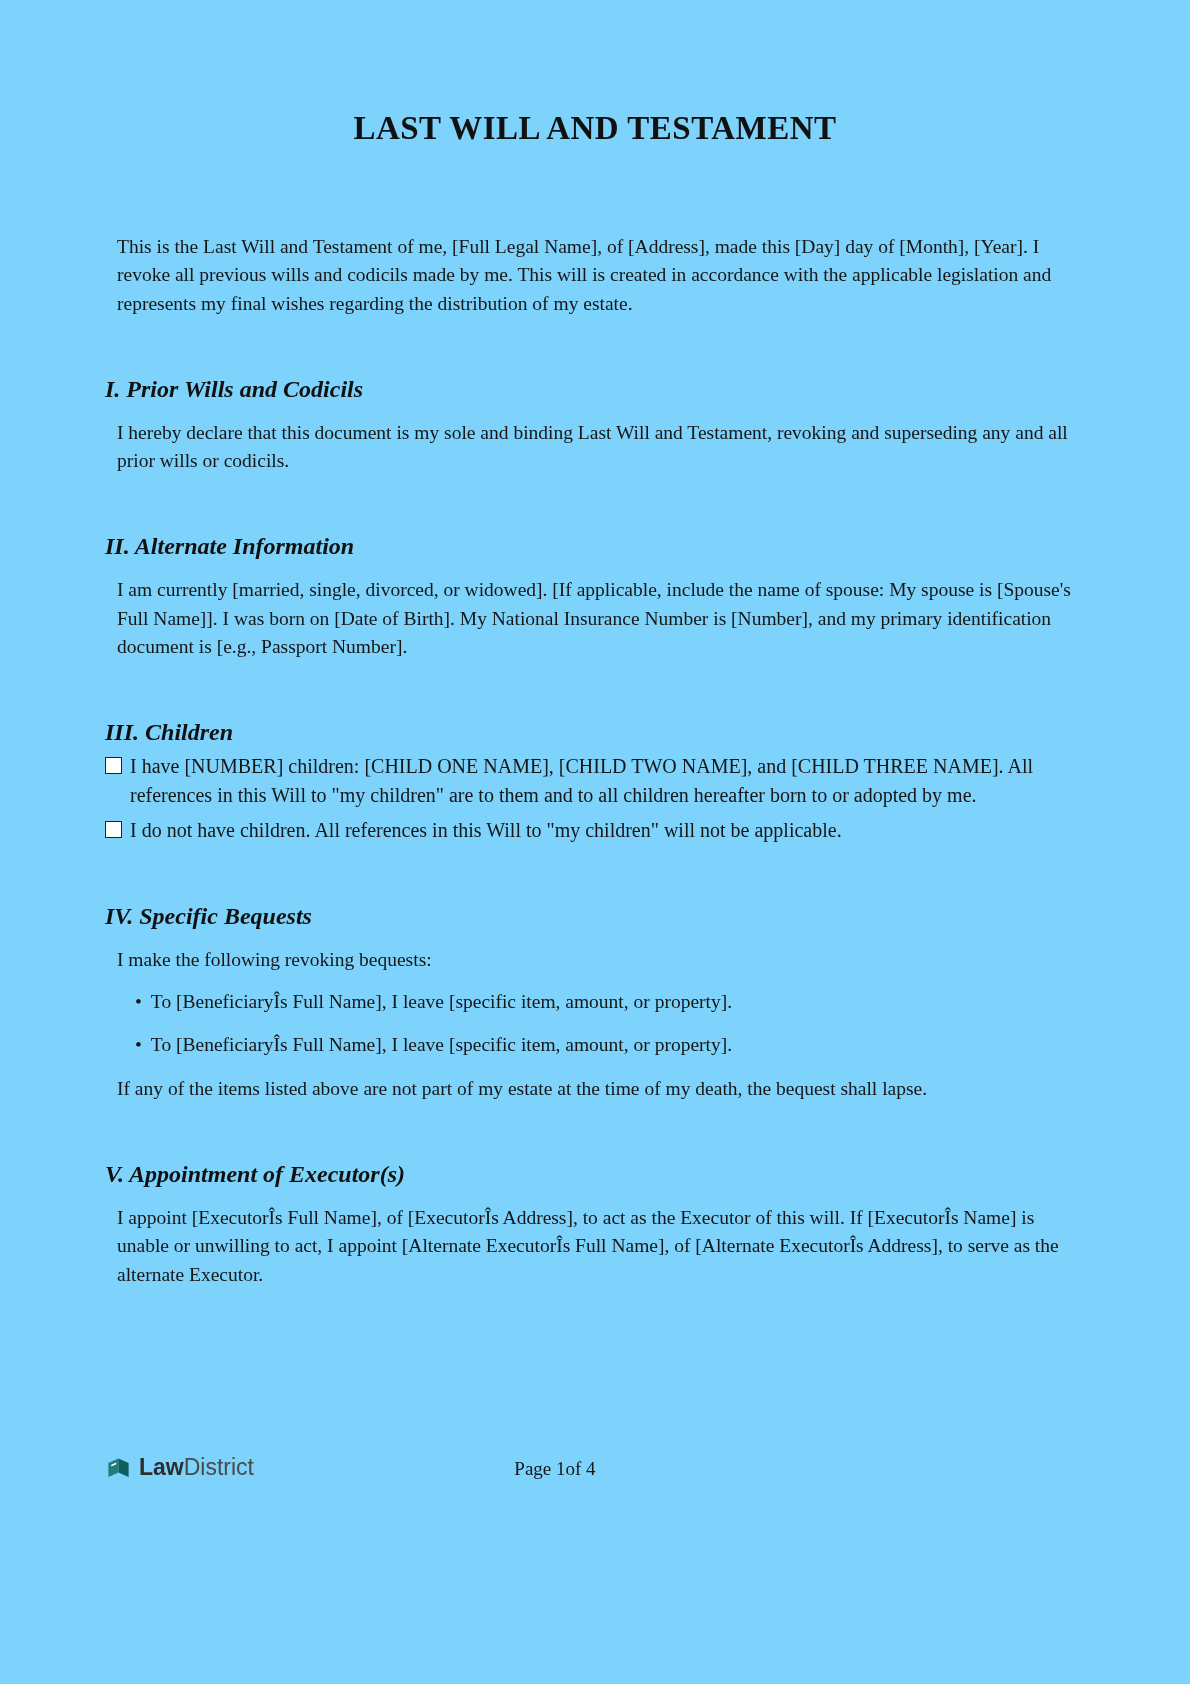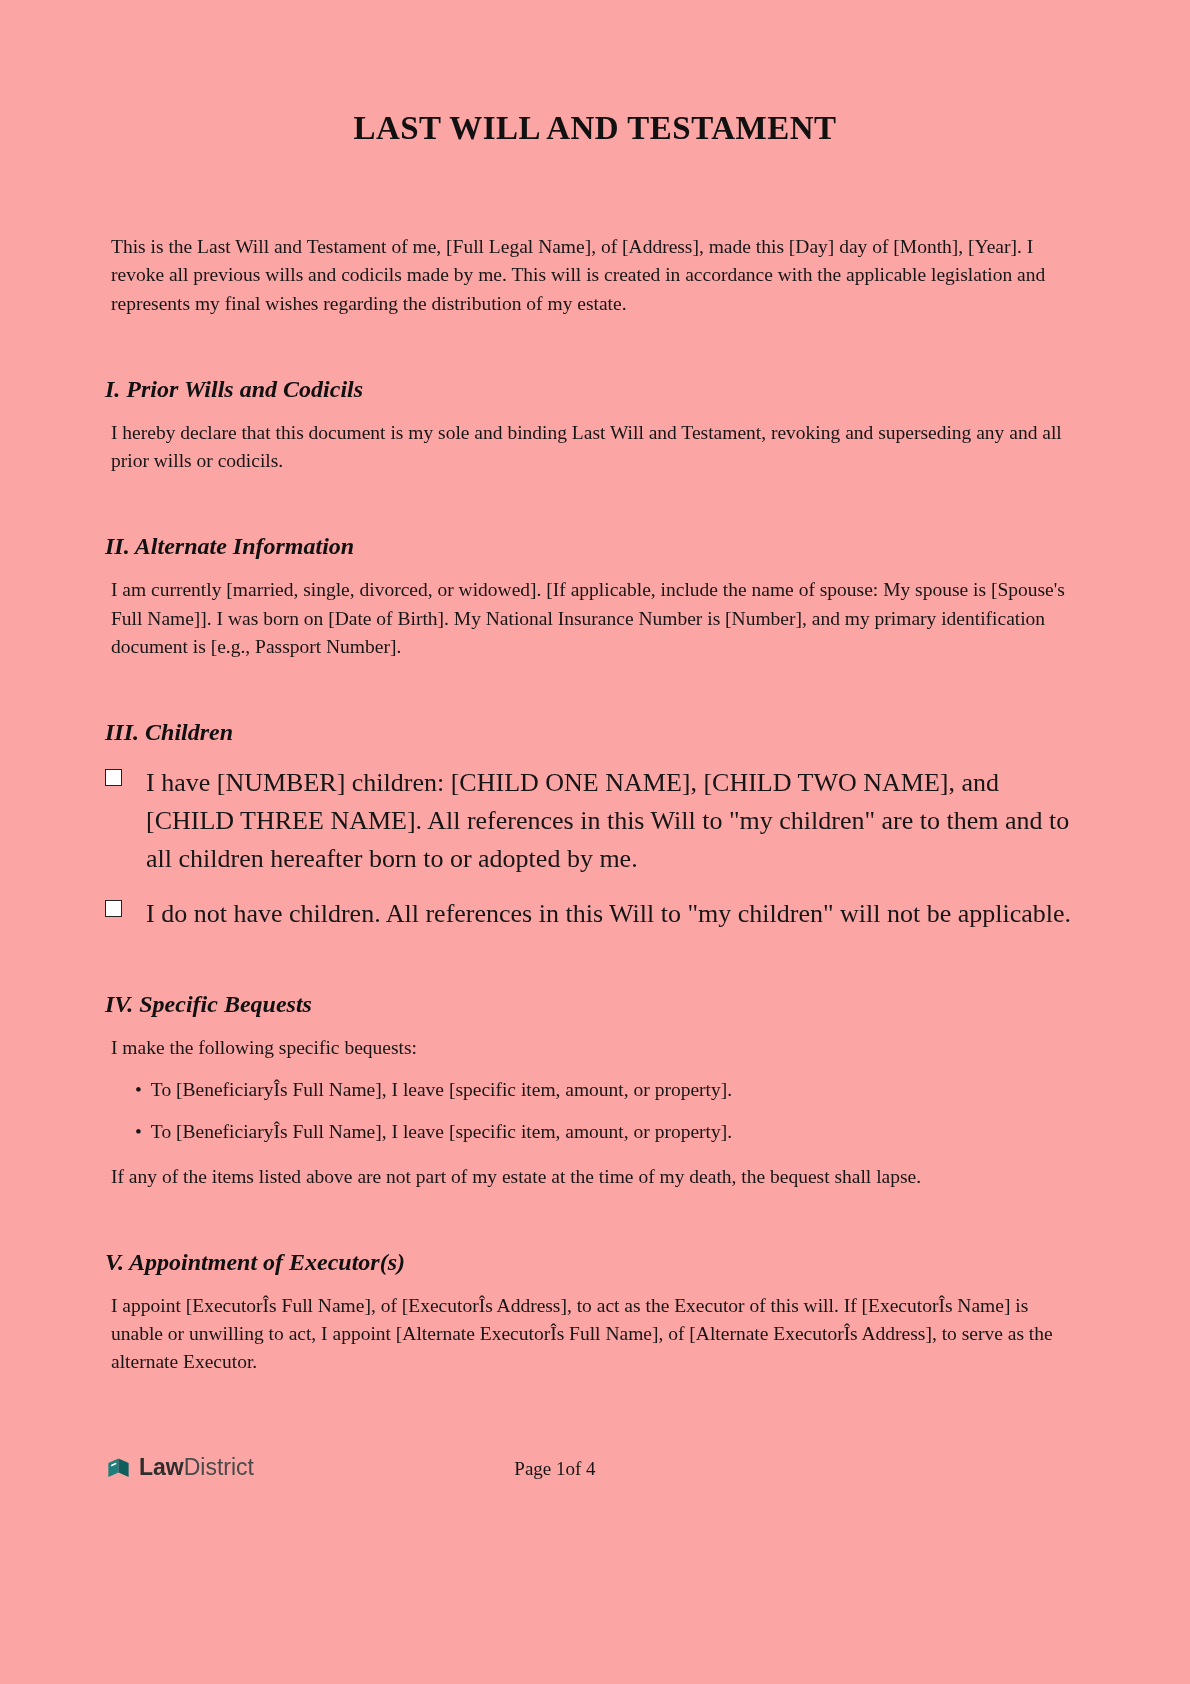--- a/index.html
+++ b/index.html
@@ -1,53 +1,53 @@
 <!DOCTYPE html>
 <html><head>
 <meta charset="utf-8">
 <style>
   html, body { margin: 0; padding: 0; background: #e8e8e8; }
   .page {
     width: 1190px;
     height: 1684px;
     margin: 0 auto;
-    background: #fca5a5;
+    background: #7dd3fc;
     position: relative;
     box-sizing: border-box;
     padding: 96px 105px 0 105px;
     font-family: "Liberation Serif", serif;
     color: #161616;
   }
   h1.doc-title {
     font-size: 33px;
     font-weight: 700;
     text-align: center;
     margin: 14px 0 0 0;
     letter-spacing: 0.5px;
     color: #111111;
   }
   p.body-text {
     font-size: 19.5px;
     line-height: 1.45;
-    margin: 16px 0 0 6px;
+    margin: 16px 0 0 12px;
   }
   p.intro { margin-top: 86px; }
   h2.section-heading {
     font-size: 24px;
     font-weight: 700;
     margin: 58px 0 0 0;
     color: #111111;
     font-style: italic;
   }
   .checkbox-row {
     display: flex;
     align-items: flex-start;
-    gap: 24px;
-    margin: 18px 0 0 0;
-    font-size: 26px;
+    gap: 8px;
+    margin: 6px 0 0 0;
+    font-size: 20px;
     line-height: 1.45;
   }
   .checkbox-box {
     flex: none;
     width: 15px;
     height: 15px;
     border: 1.6px solid #222222;
     margin-top: 5px;
     background: #ffffff;
     cursor: pointer;
@@ -120,21 +120,21 @@
       <span>I have [NUMBER] children: [CHILD ONE NAME], [CHILD TWO NAME], and [CHILD THREE NAME]. All references in this Will to "my children" are to them and to all children hereafter born to or adopted by me.</span>
     </div>
     <div class="checkbox-row">
       <span class="checkbox-box"></span>
       <span>I do not have children. All references in this Will to "my children" will not be applicable.</span>
     </div>
   </section>
 
   <section>
     <h2 class="section-heading">IV. Specific Bequests</h2>
-    <p class="body-text">I make the following specific bequests:</p>
+    <p class="body-text">I make the following revoking bequests:</p>
     <div class="bullet-row">
       <span class="bullet-marker">•</span>
       <span>To [BeneficiaryÎs Full Name], I leave [specific item, amount, or property].</span>
     </div>
     <div class="bullet-row">
       <span class="bullet-marker">•</span>
       <span>To [BeneficiaryÎs Full Name], I leave [specific item, amount, or property].</span>
     </div>
     <p class="body-text">If any of the items listed above are not part of my estate at the time of my death, the bequest shall lapse.</p>
   </section>

